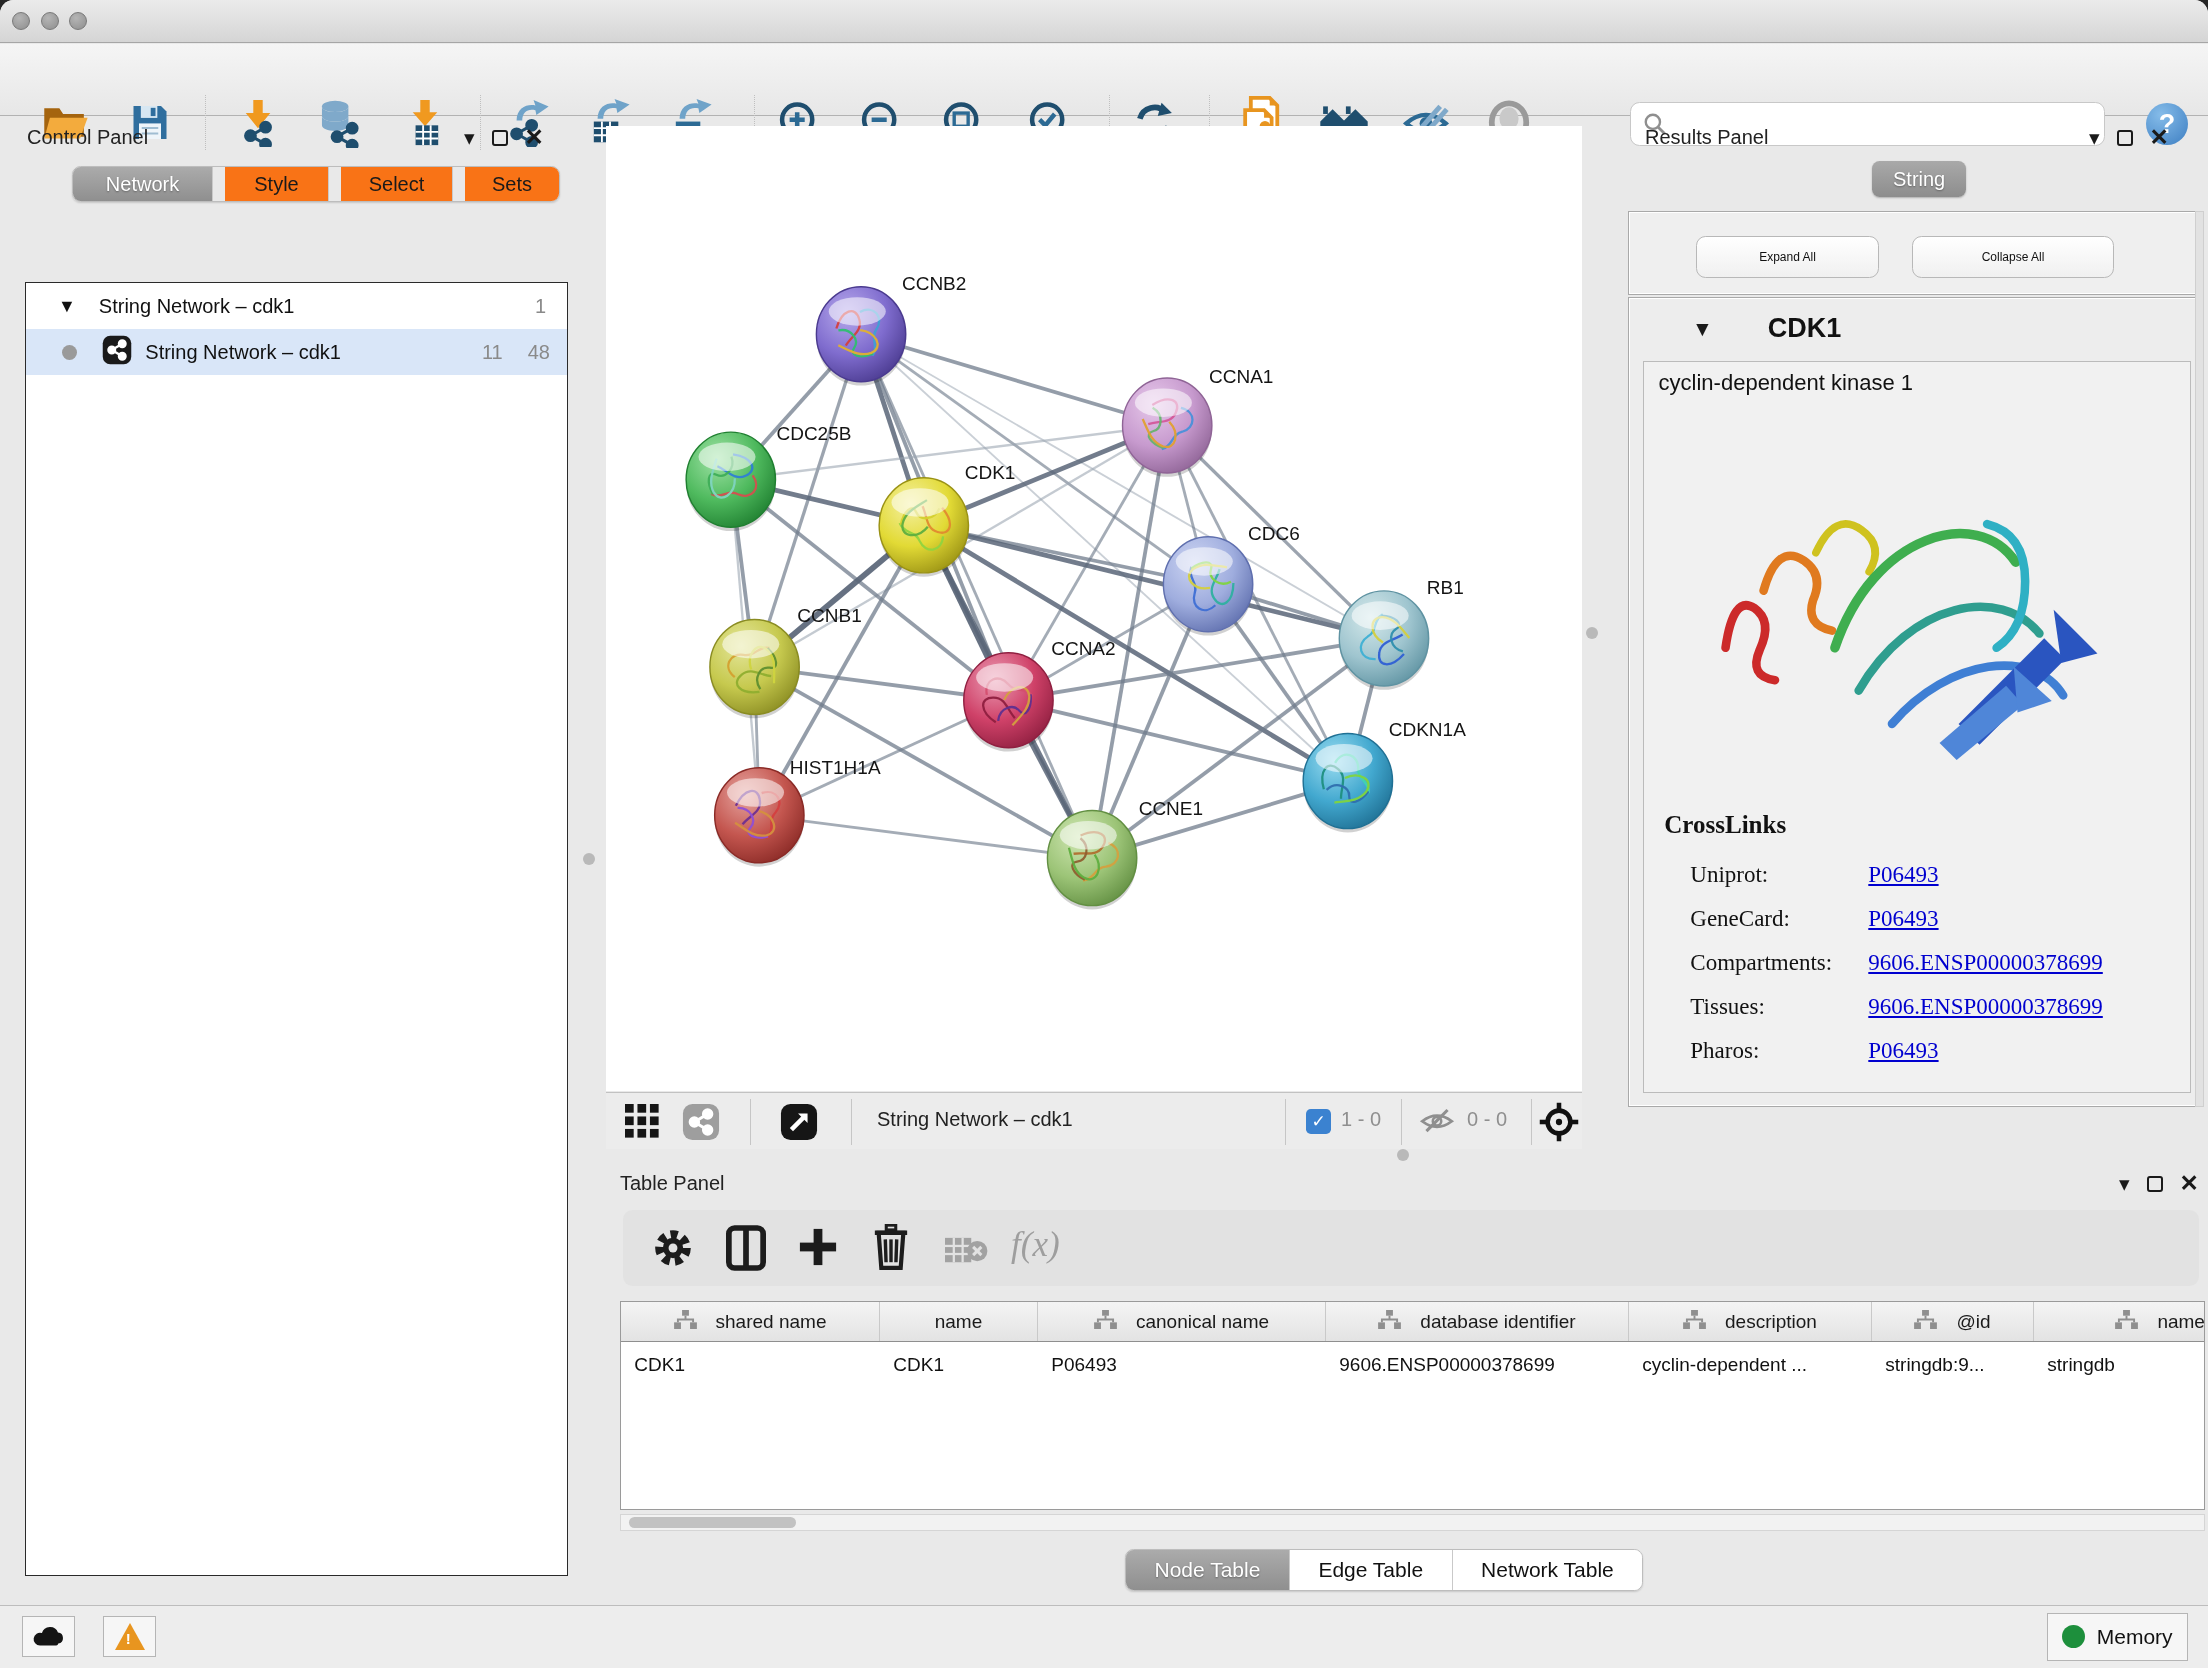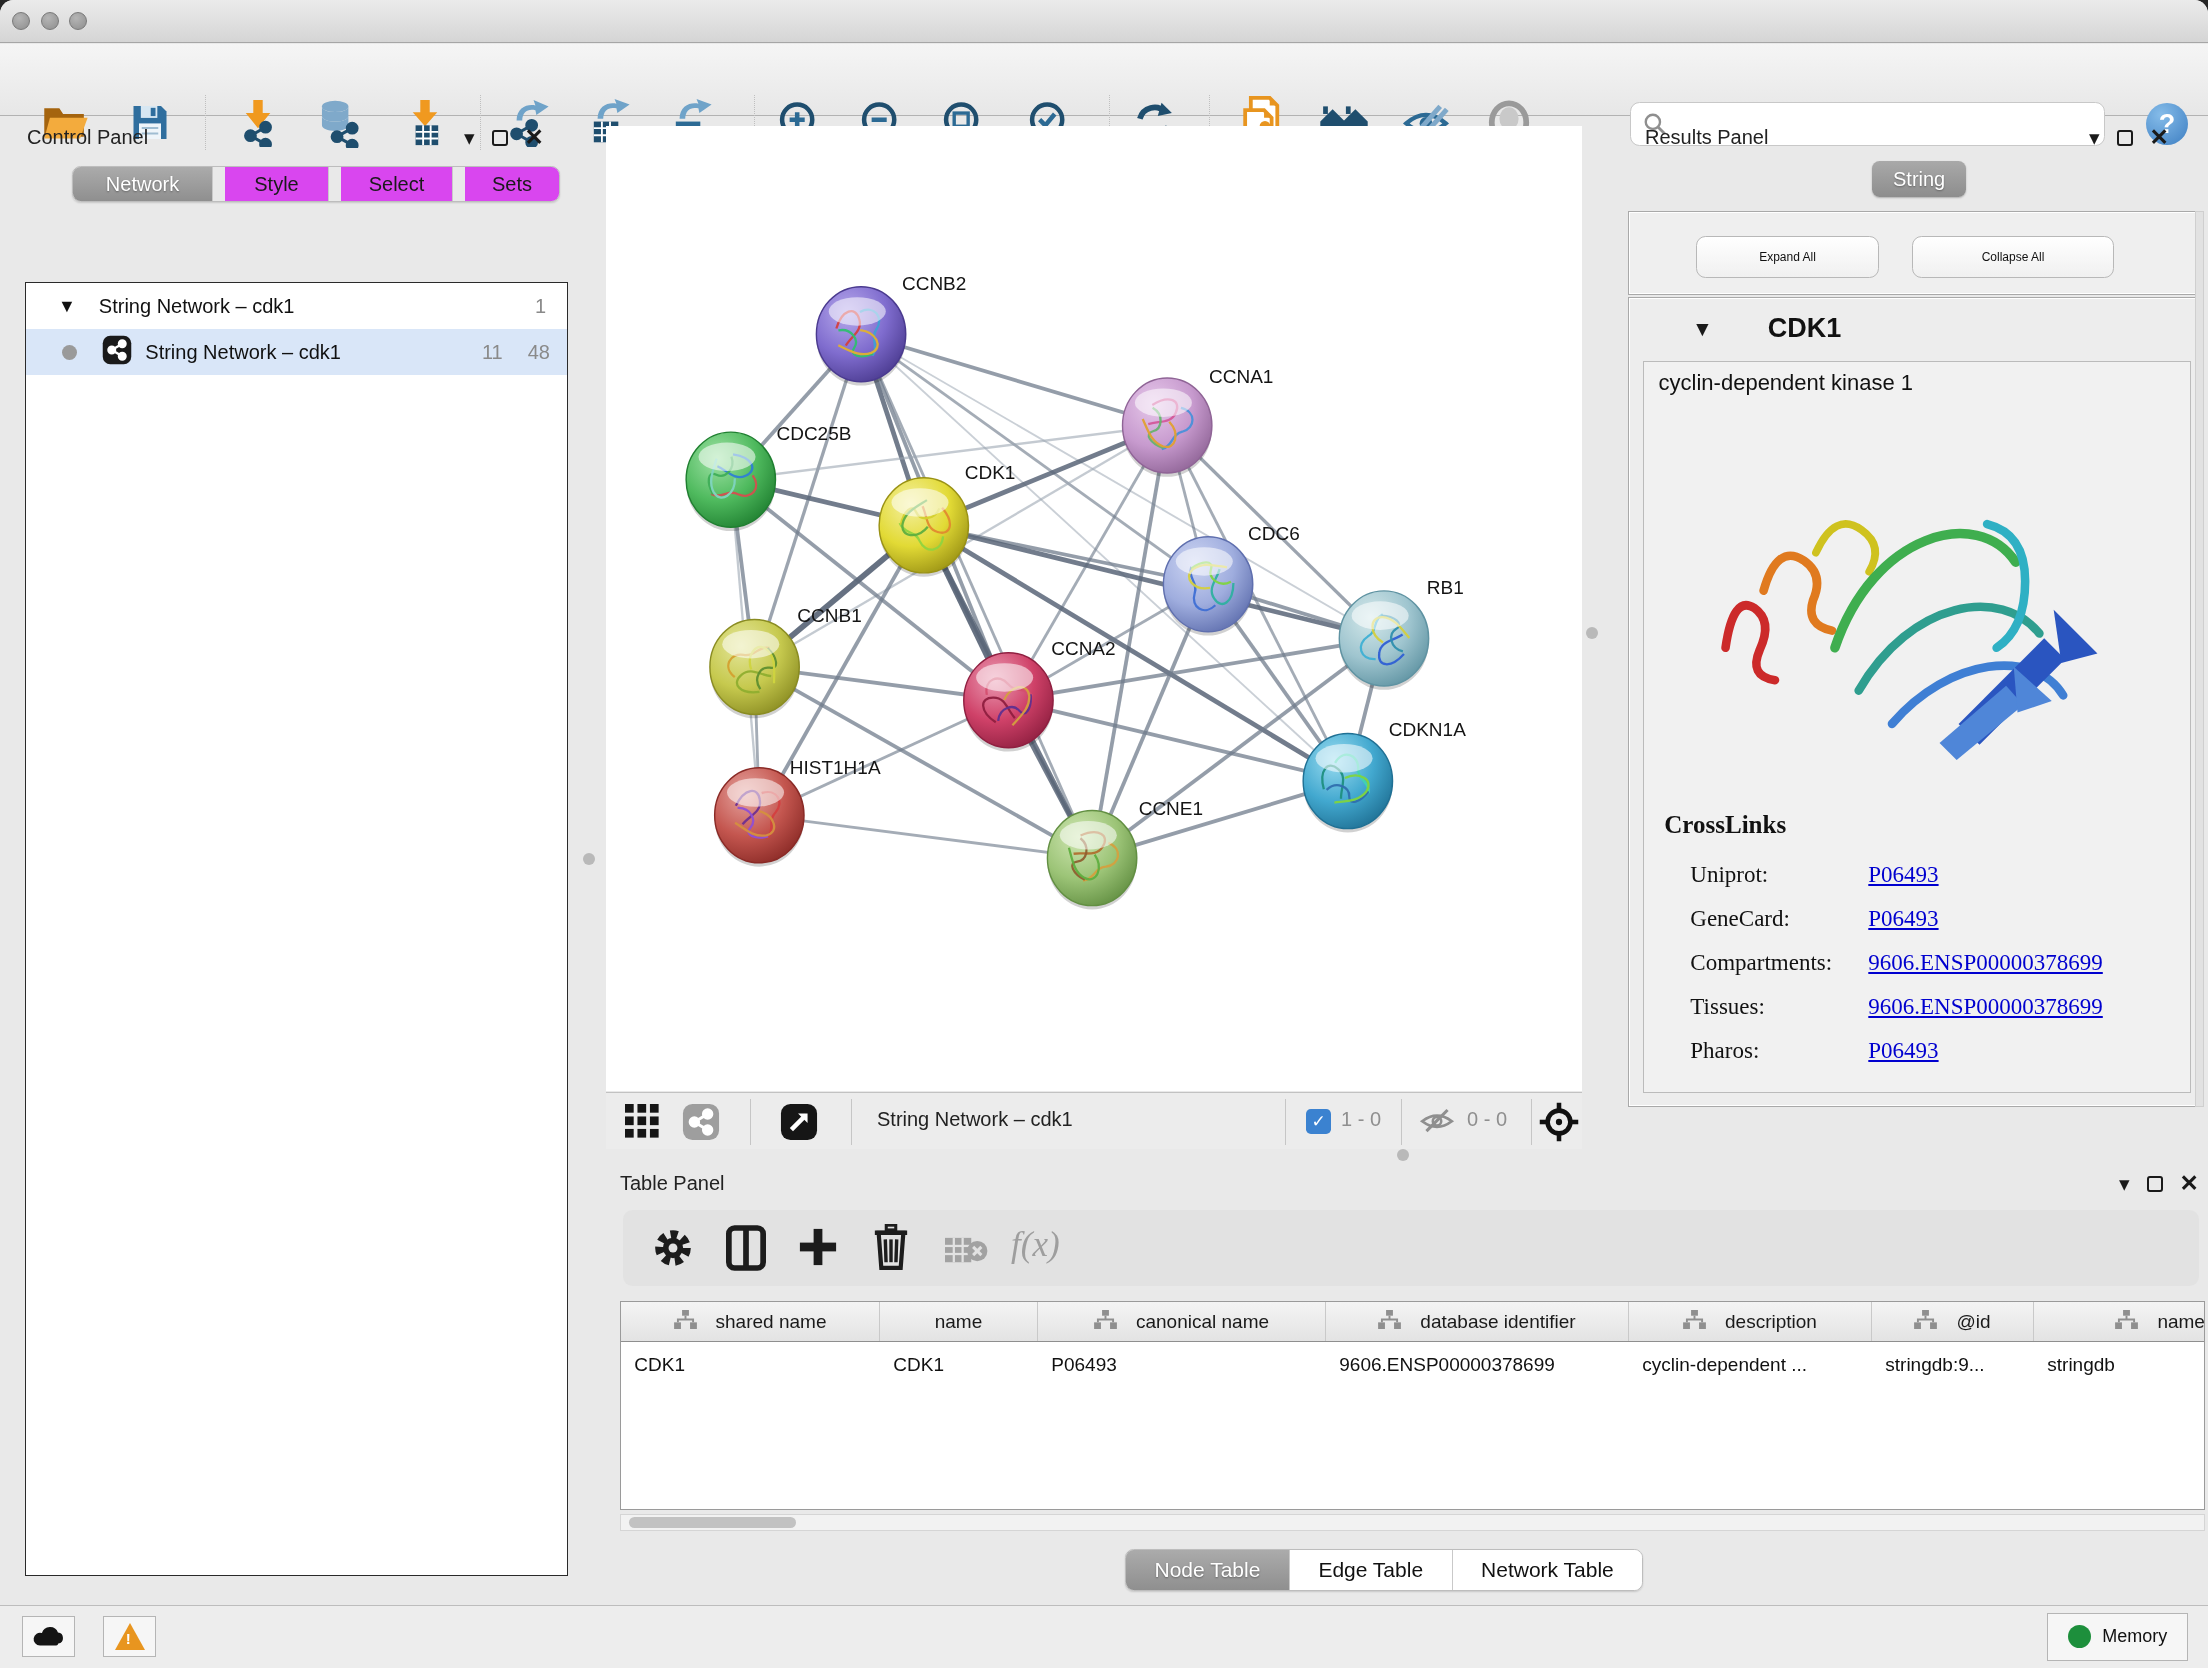--- a/index.html
+++ b/index.html
@@ -32,21 +32,21 @@
   .caret { font-size:21px; color:#1a1a1a; line-height:1; }
   .maxbox { display:inline-block; width:16px; height:16px; border:2.4px solid #1a1a1a; border-radius:2.9px; }
   .closex { font-size:23px; font-weight:bold; color:#1a1a1a; line-height:1; }
 
   
   .cp-head { position:absolute; left:27px; top:126px; }
   .cp-ctrl { position:absolute; left:464px; top:126px; width:99px; }
   .cp-tabs { position:absolute; left:72px; top:166px; display:flex; height:36px;
     border-radius:8.6px; overflow:hidden; border:1px solid #bdbdbd; box-shadow:0 1px 1.9px rgba(0,0,0,.15);gap:12px; }
   .cp-tab { display:flex; align-items:center; justify-content:center; font-size:20px; color:#1a1a1a;
-    background:#d946ef; border-right:1px solid #c9c9c9; cursor:pointer; }
+    background:#f97316; border-right:1px solid #c9c9c9; cursor:pointer; }
   .cp-tab.sel { background:linear-gradient(#ababab,#8f8f8f); color:#fff; text-shadow:0 1px 1.9px rgba(0,0,0,.35); }
   .cp-sub { position:absolute; left:25px; top:240px; width:543px; height:42px; display:flex; align-items:center; }
   .cp-status { flex:1; text-align:center; font-size:19px; color:#1a1a1a; }
   .cp-tree { position:absolute; left:25px; top:282px; width:543px; height:1294px; background:#fff; border:1.9px solid #2a2a2a; }
   .tree-row { display:flex; align-items:center; height:46px; font-size:20px; color:#111; }
   .tree-row.sel { background:#d9e6f8; }
   .tree-num { color:#8a8a8a; font-size:20px; }
 
   
   .canvas { position:absolute; left:606px; top:126px; width:976px; height:965px; background:#fff; }
@@ -100,21 +100,21 @@
     overflow:hidden; border:1px solid #bdbdbd; box-shadow:0 1px 1.9px rgba(0,0,0,.15); }
   .tp-tab { display:flex; align-items:center; justify-content:center; font-size:21px; color:#111;
     background:#fff; border-right:1px solid #c9c9c9; cursor:pointer; padding:0 28.5px; }
   .tp-tab.sel { background:linear-gradient(#ababab,#8f8f8f); color:#fff; text-shadow:0 1px 1.9px rgba(0,0,0,.35); }
 
   
   .statusbar { position:absolute; left:0; top:1605px; width:2208px; height:63px; background:#ededed; border-top:1px solid #bdbdbd; }
   .sb-btn { position:absolute; top:9.5px; width:53px; height:41px; background:#f6f6f6; border:1.9px solid #b5b5b5;
     display:flex; align-items:center; justify-content:center; cursor:pointer; }
   .mem-btn { position:absolute; left:2047px; top:6.7px; width:141px; height:48px; background:#f6f6f6;
-    border:1.9px solid #b5b5b5; display:flex; align-items:center; justify-content:center; gap:11.4px; font-size:18px; color:#111; cursor:pointer; }
+    border:1.9px solid #b5b5b5; display:flex; align-items:center; justify-content:center; gap:11.4px; font-size:21px; color:#111; cursor:pointer; }
   .mem-dot { width:23px; height:23px; border-radius:50%; background:#1d8f3c; }
 
   .split-dot { position:absolute; width:12.4px; height:12.4px; border-radius:50%; background:#b9b9b9; }
   .warn-tri { position:relative; width:0; height:0; border-left:15px solid transparent; border-right:15px solid transparent; border-bottom:27px solid #e8951f; }
   .warn-tri span { position:absolute; left:-3.8px; top:7.6px; color:#fff; font-weight:bold; font-size:15px; }
 </style>
 </head>
 <body>
 
 <div id="app">

